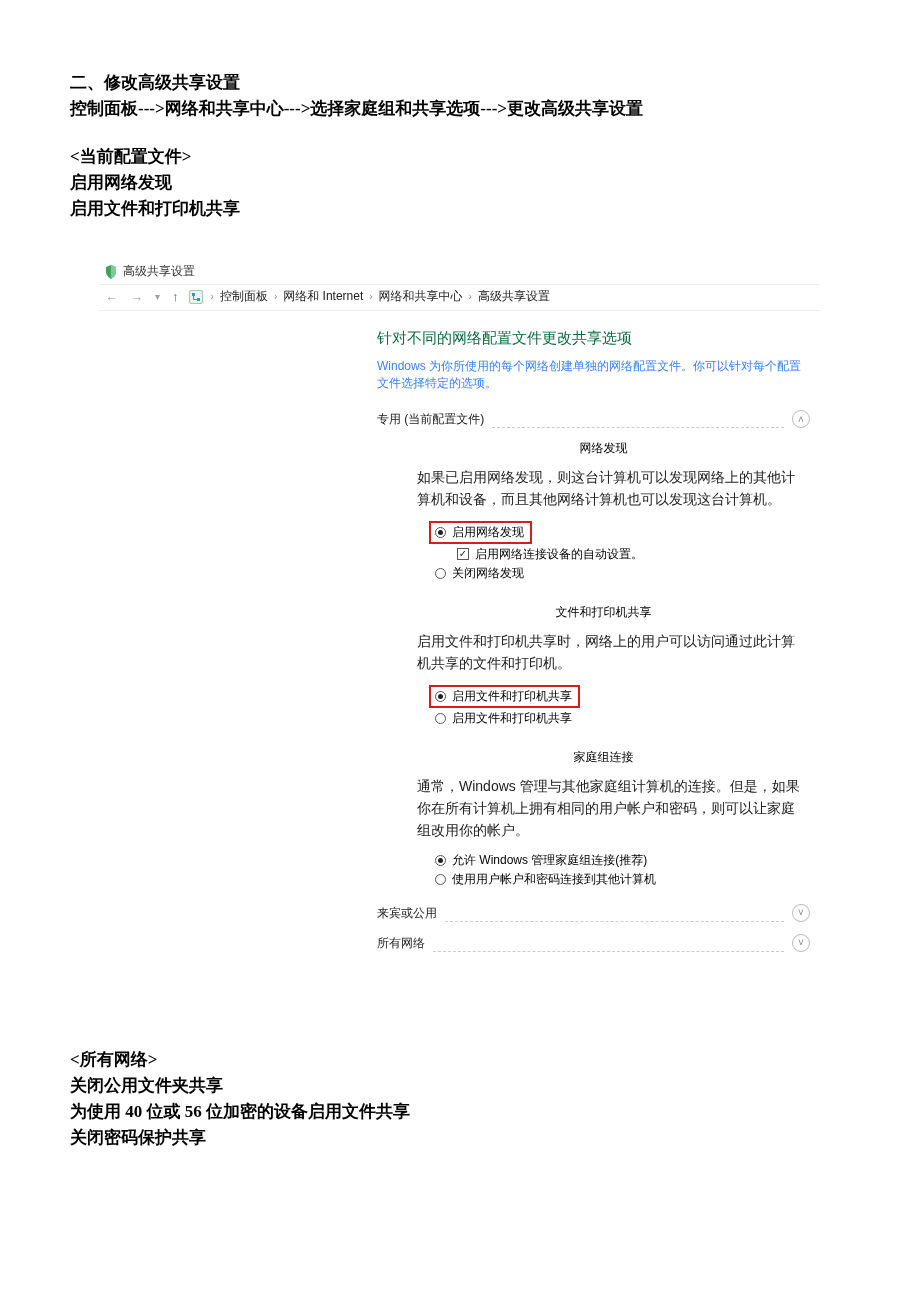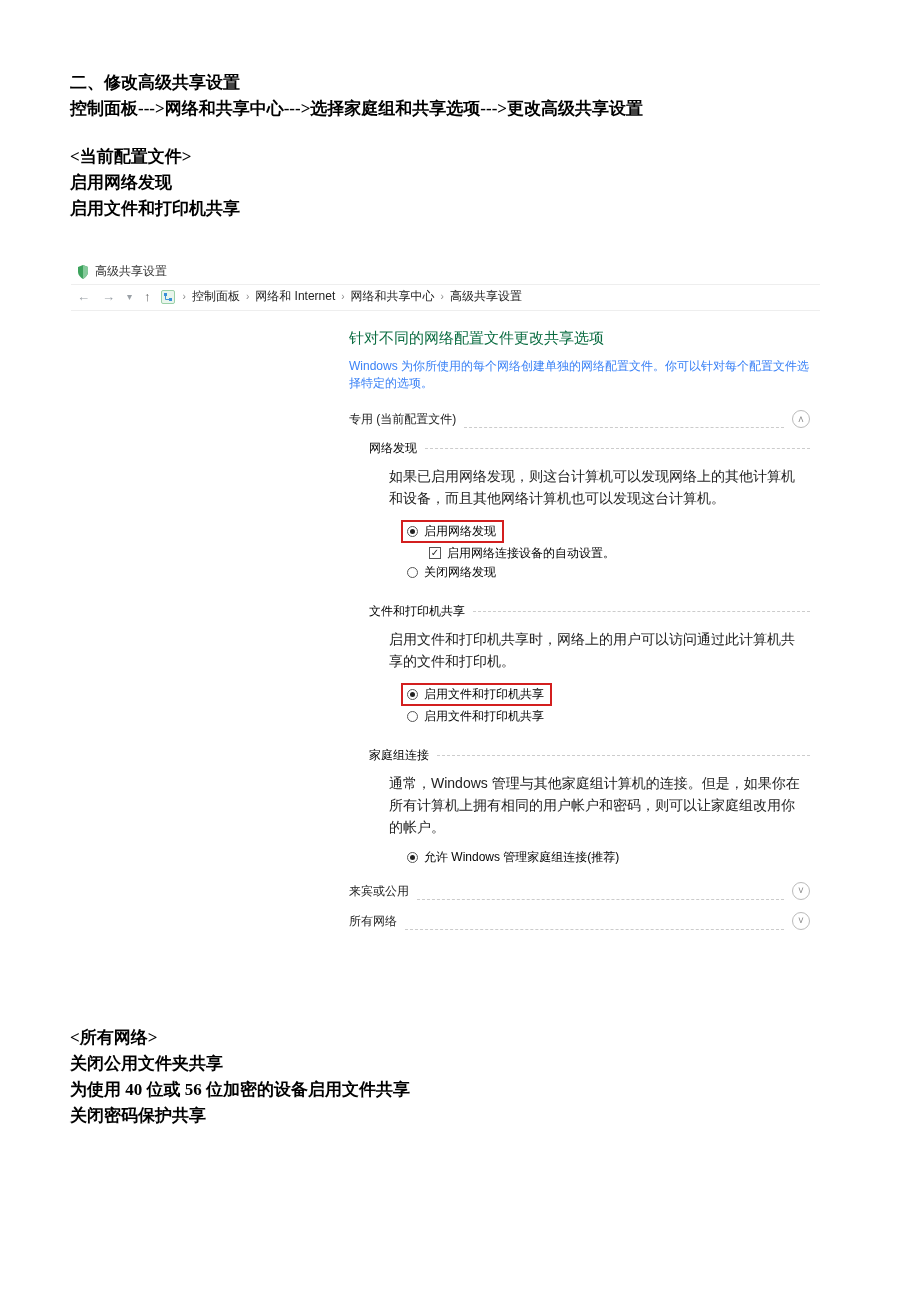--- a/index.html
+++ b/index.html
@@ -19,20 +19,21 @@
     .spacer { height: 22px; }
 
     
     .screenshot {
       margin-top: 38px;
       border: 1px solid transparent;
       background: #fff;
       font-family: "Microsoft YaHei", Arial, sans-serif;
       font-size: 12px;
       color: #000;
+      margin-left: 28px;
     }
 
     
     .ss-title {
       display: flex;
       align-items: center;
       gap: 6px;
       padding: 2px 0 4px 6px;
       color: #333;
       font-size: 12px;
@@ -110,20 +111,21 @@
       color: #888;
       font-size: 10px;
     }
 
     
     .sub-row {
       display: flex;
       align-items: center;
       margin: 6px 0 8px 20px;
       font-size: 12px;
+      flex-direction: column;
     }
     .sub-row .dots { flex: 1; border-bottom: 1px dashed #ccc; margin-left: 8px; height: 1px; }
 
     .blurb {
       font-size: 14px;
       color: #222;
       margin: 6px 10px 10px 40px;
       line-height: 1.6;
     }
 
@@ -281,20 +283,24 @@
         
         <div class="sub-row">
           <span>家庭组连接</span>
           <span class="dots"></span>
         </div>
         <div class="blurb">通常，Windows 管理与其他家庭组计算机的连接。但是，如果你在所有计算机上拥有相同的用户帐户和密码，则可以让家庭组改用你的帐户。</div>
         <div class="radio-line">
           <span class="radio-dot filled"></span>
           <span>允许 Windows 管理家庭组连接(推荐)</span>
         </div>
+        <div class="radio-line">
+          <span class="radio-dot"></span>
+          <span>使用用户帐户和密码连接到其他计算机</span>
+        </div>
 
         <div class="section-gap"></div>
 
         
         <div class="profile-row">
           <span class="label">来宾或公用</span>
           <span class="dots"></span>
           <span class="chev">˅</span>
         </div>
 

